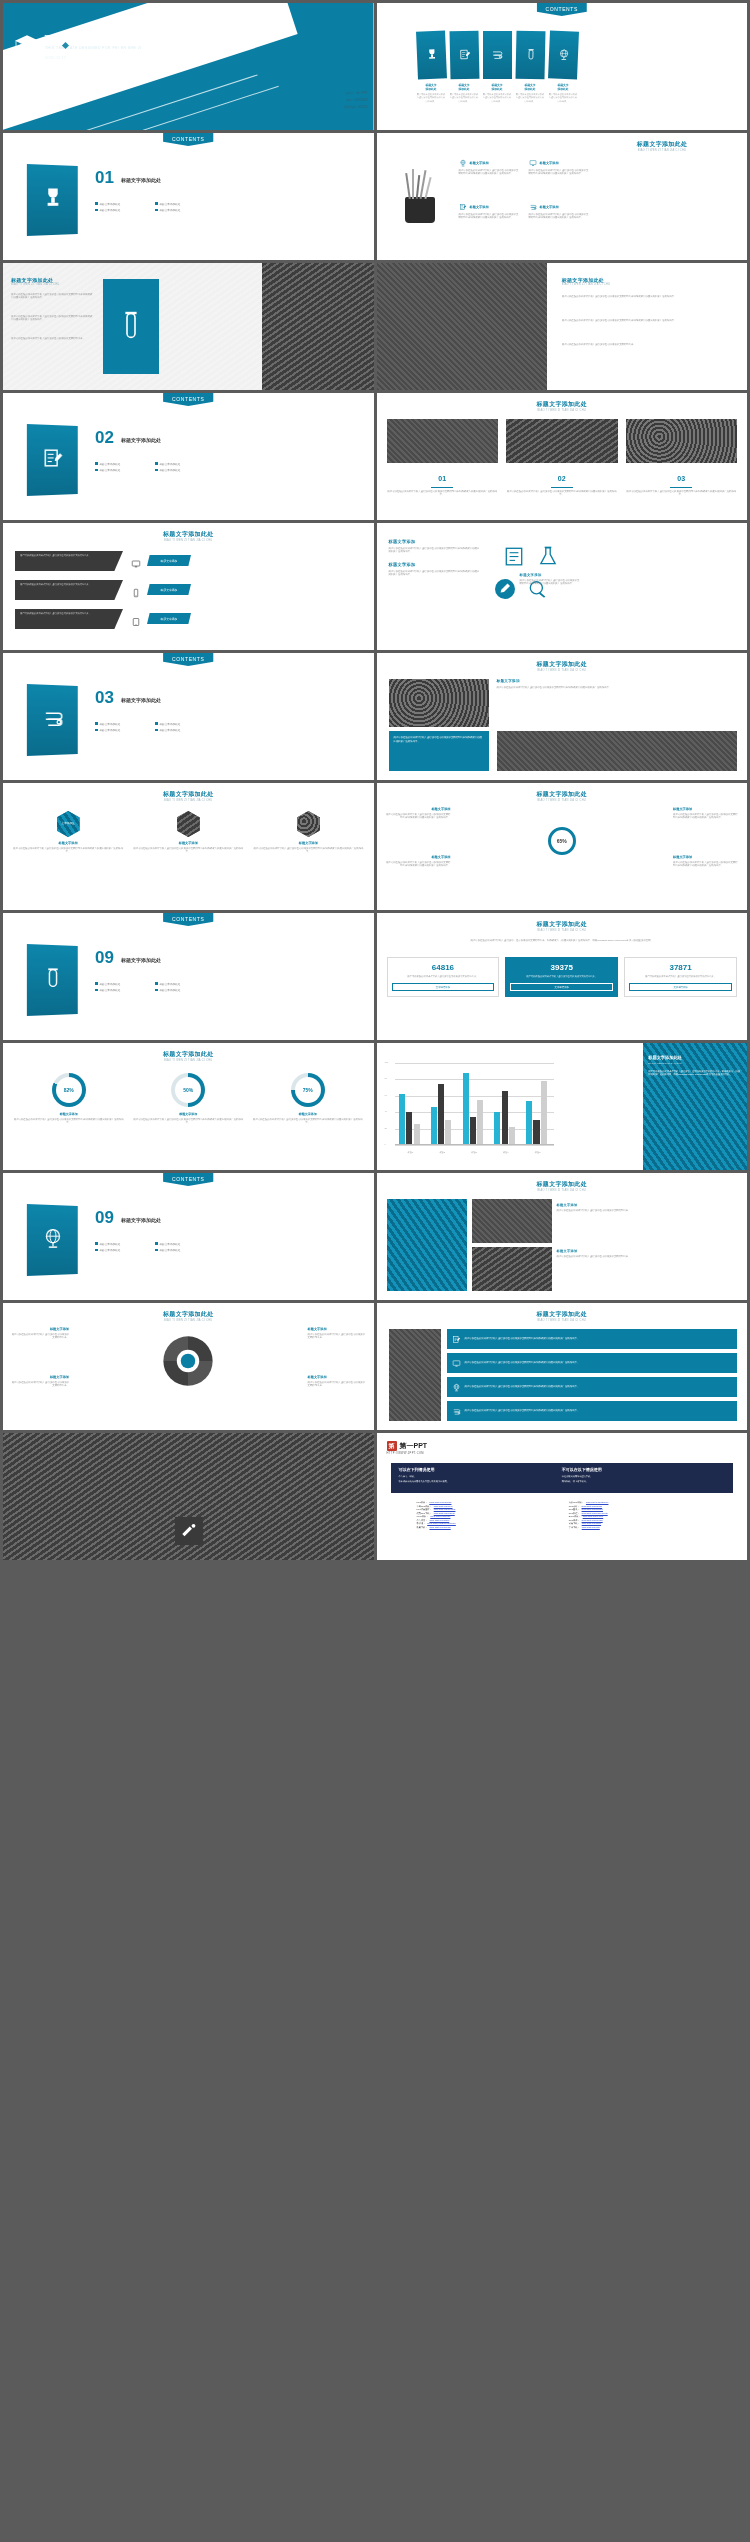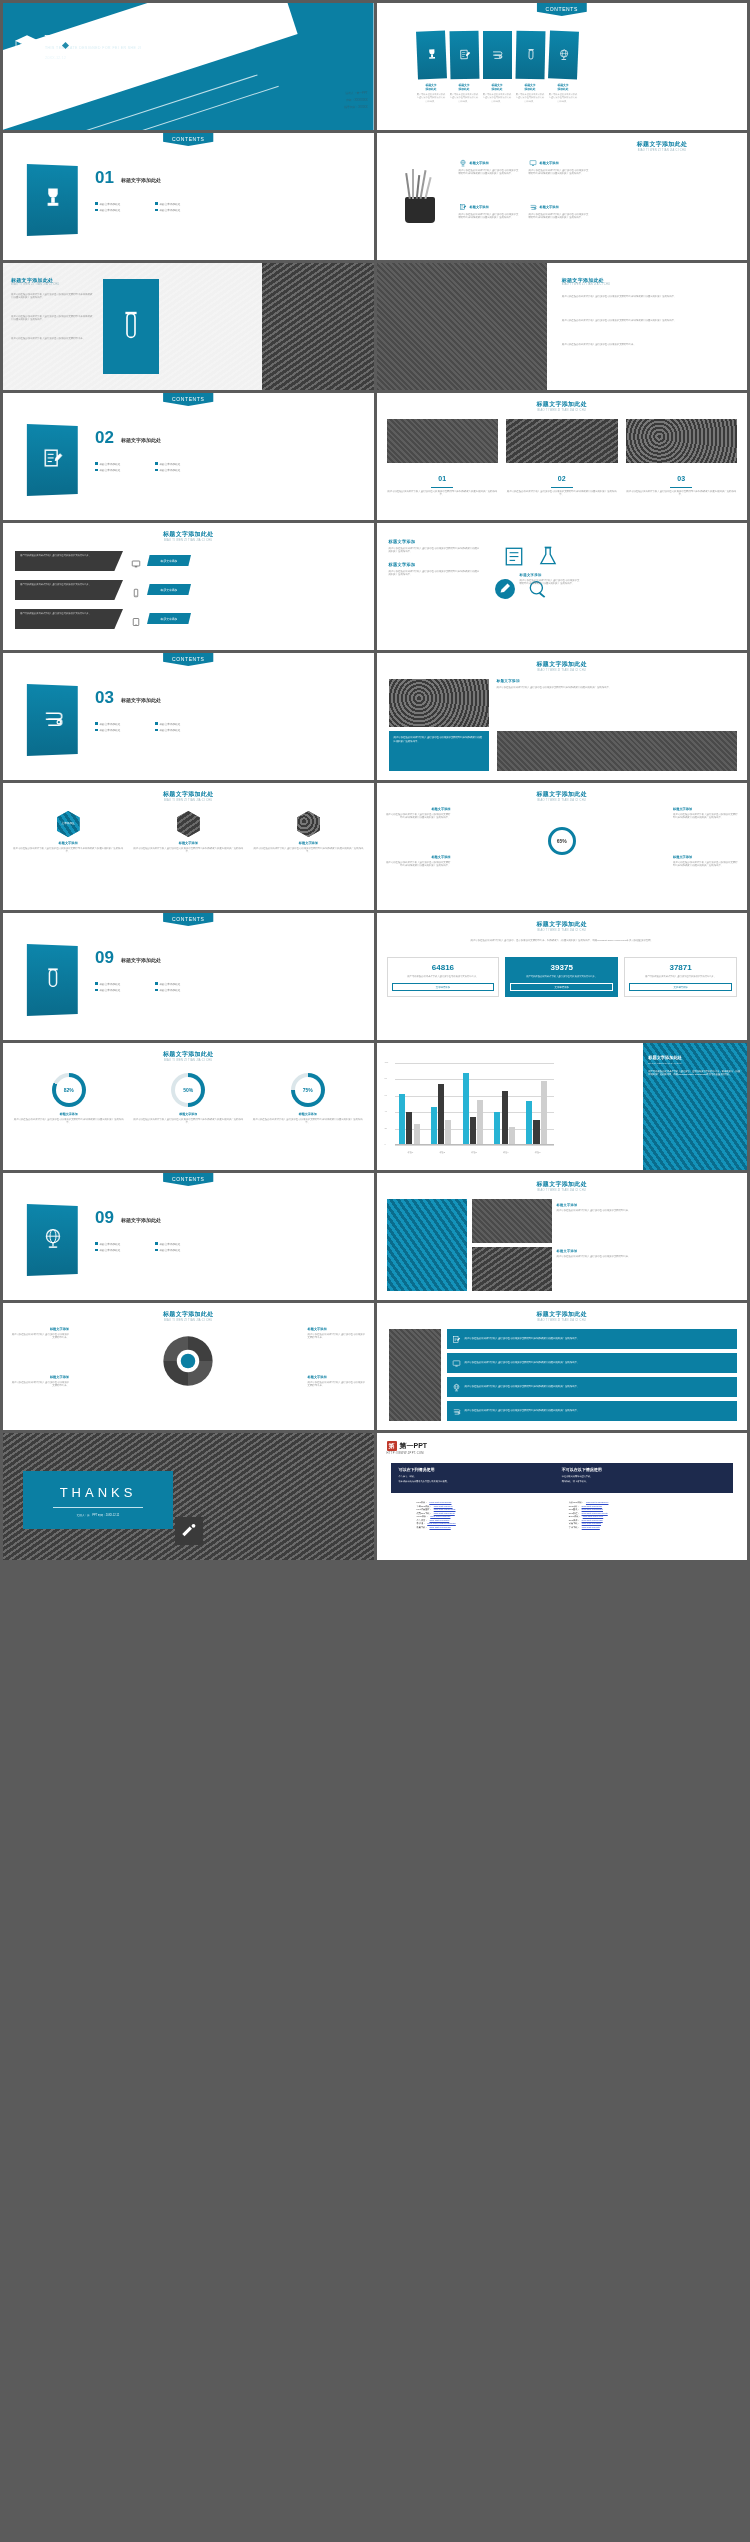--- a/index.html
+++ b/index.html
@@ -793,25 +793,20 @@
             <path d="M8 22h22a5 5 0 0 1 0 10H12" fill="none" stroke="#fff" stroke-width="2.4"></path>
             <circle cx="30" cy="27" r="3" fill="none" stroke="#fff" stroke-width="2.2"></circle>
           </svg>
           <span class="wt" style="font-size:2.4px;line-height:1.4">用户可以在投影仪或者计算机上进行演示也可以将演示文稿打印出来制作成胶片以便应用到更广泛的领域中。</span>
         </div>
       </div>
   </div>
 
   <div class="slide">
     <div class="tl photo2" style="inset:0;"></div>
-    <div class="tl blue" style="left:20px;top:38px;width:150px;height:58px;">
-      <div class="wt center" style="position:absolute;left:0;right:0;top:14px;font-size:13px;letter-spacing:4px;">THANKS</div>
-      <div style="position:absolute;left:30px;right:30px;top:36px;height:.8px;background:#bfe3ee"></div>
-      <div style="position:absolute;left:0;right:0;top:42px;text-align:center;font-size:2.6px;color:#dcf0f6">汇报人：第一PPT    时间：20XX.12.12</div>
-    </div>
     <div class="tl dk" style="left:172px;top:84px;width:28px;height:28px;display:flex;align-items:center;justify-content:center;">
       <svg style="width:18px;height:18px" viewBox="0 0 24 24">
         <path class="ico" d="M3 16l10-10 3 3-10 10z"></path>
         <circle class="ico" cx="18" cy="5" r="2.5"></circle>
       </svg>
     </div>
   </div>
 
   <div class="slide">
     <div class="tl" style="left:10px;top:8px;display:flex;align-items:center;gap:3px">

